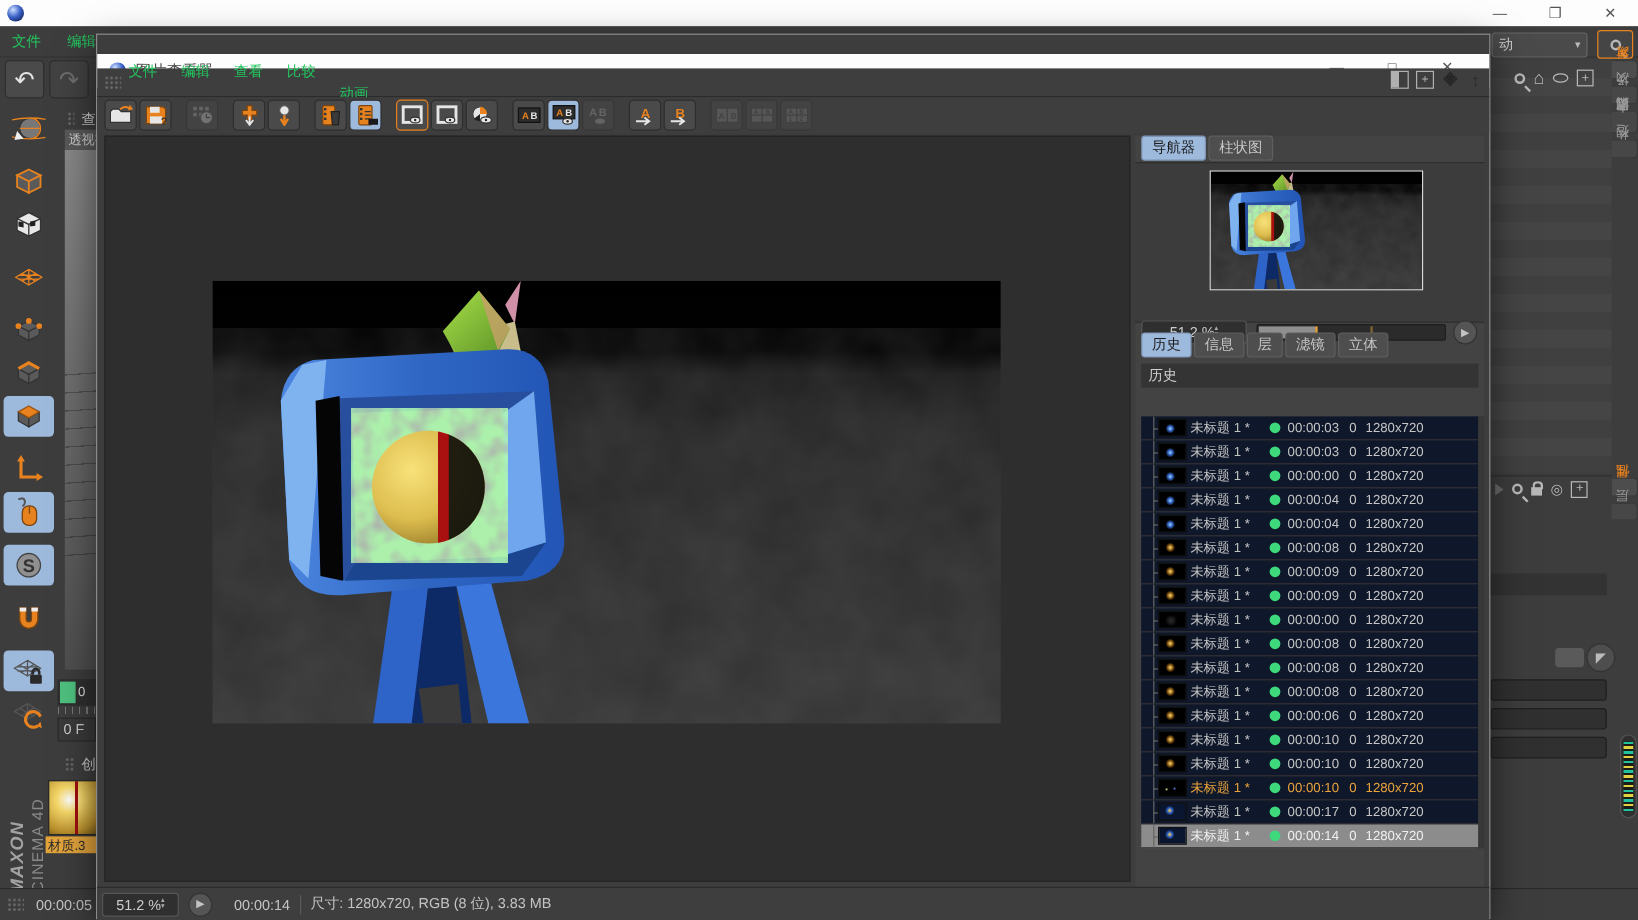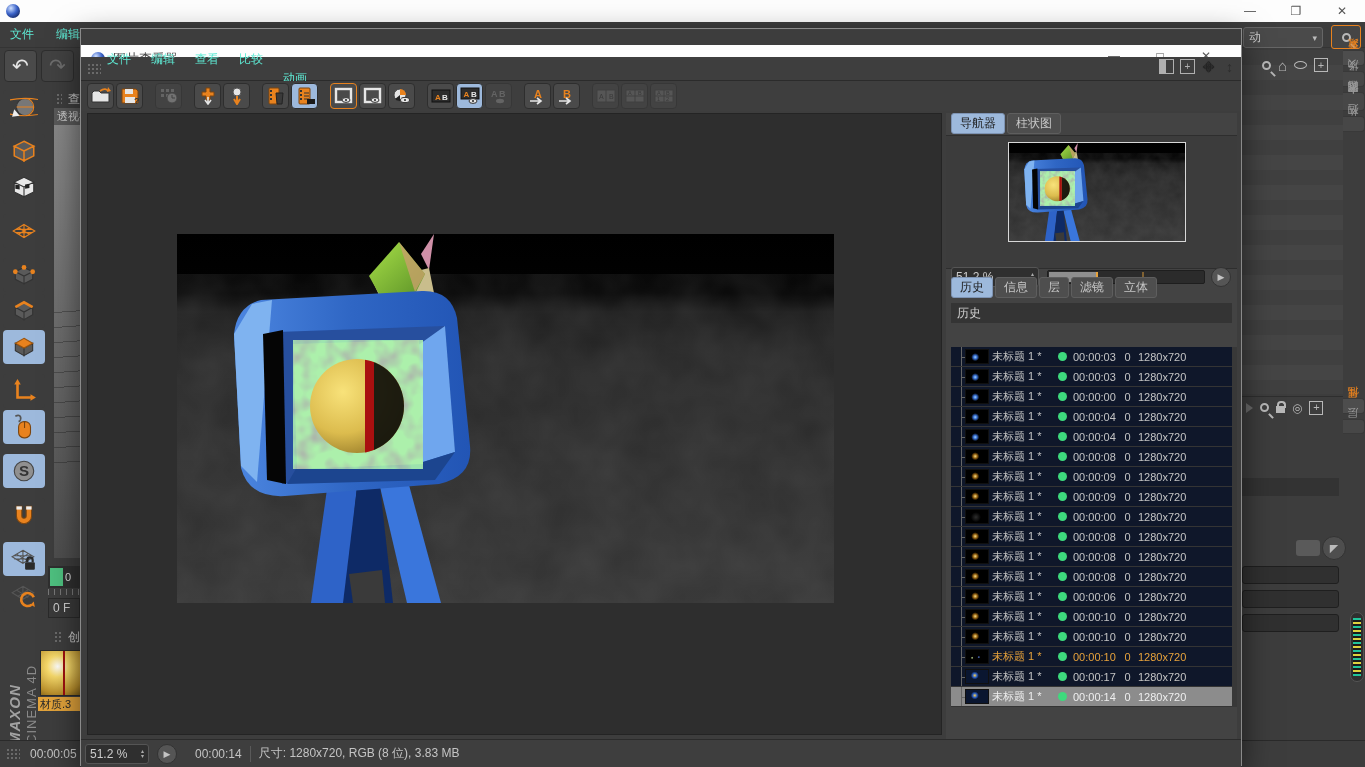--- a/index.html
+++ b/index.html
@@ -10,21 +10,21 @@
   html,body{background:#222}
   #app{position:relative;width:1365px;height:767px;background:var(--bg);overflow:hidden;font-size:12px;color:var(--txt)}
   .abs{position:absolute}
 
   
   .mw-titlebar{left:0;top:0;width:1365px;height:22px;background:#fdfdfd;display:flex;align-items:center;padding-left:6px;color:#4a4a4a}
   .c4d-ball{width:14px;height:14px;border-radius:50%;background:radial-gradient(circle at 35% 30%,#cfe0ff 0%,#3a62c8 45%,#0a1440 95%);display:inline-block;margin-right:8px}
   .winctl{position:absolute;right:0;top:0;height:22px;display:flex}
   .wbtn{width:46px;height:22px;display:flex;align-items:center;justify-content:center;color:#555;font-size:12px}
   .mw-menubar{left:0;top:22px;width:1365px;height:26px;background:var(--bg);border-bottom:1px solid #343434;display:flex;align-items:center;padding-left:10px;gap:22px}
-  .menu-item{color:#5eead4;font-size:12px}
+  .menu-item{color:#22c55e;font-size:12px}
   .mw-toolbar{left:0;top:48px;width:78px;height:38px;display:flex;gap:4px;padding:2px 4px}
   .big-tool{width:34px;height:32px;border-radius:4px;background:var(--btn);border:1px solid #2e2e2e;display:flex;align-items:center;justify-content:center;font-size:20px;color:#e4e4e4}
   .big-tool.dis{color:#6e6e6e;background:#424242}
   .statusbar{left:0;top:740px;width:1365px;height:27px;background:var(--bg);border-top:1px solid #2a2a2a;display:flex;align-items:center;color:#c4c4c4}
   .grip{width:14px;height:12px;background-image:radial-gradient(#6a6a6a 1px,transparent 1.2px);background-size:4px 4px;margin:0 6px}
 
   
   .layout-dd{left:1243px;top:27px;width:80px;height:21px;background:#4a4a4a;border:1px solid #666;border-radius:3px;display:flex;align-items:center;justify-content:space-between;padding:0 5px;color:#ccc}
   .search-btn{left:1331px;top:25px;width:30px;height:24px;background:#454545;border:1px solid var(--orange);border-radius:3px;display:flex;align-items:center;justify-content:center}
   .mag{width:9px;height:9px;border:2px solid #b8b8b8;border-radius:50%;position:relative;display:inline-block}
@@ -90,21 +90,21 @@
   .tgroup{display:flex;gap:2px;margin-right:12px}
   .tbtn{width:27px;height:26px;border-radius:4px;background:var(--btn);border:1px solid #2e2e2e;display:flex;align-items:center;justify-content:center}
   .tbtn.active{background:var(--hl)}
   .tbtn.disabled{opacity:.42;filter:grayscale(.8)}
   .tbtn.oframe{border:1px solid var(--orange)}
   .tbtn svg{width:20px;height:18px}
   .pv-canvas{left:6px;top:84px;width:855px;height:622px;background:#2e2e2e;border:1px solid #242424}
   .render-img{position:absolute;left:89px;top:120px;width:657px;height:369px}
   .pv-status{left:0;top:710px;width:100%;height:28px;background:#3e3e3e;border-top:1px solid var(--line);display:flex;align-items:center;color:#c4c4c4}
 
-  .zoom-field{height:20px;background:#2f2f2f;border:1px solid #555;border-radius:3px;display:flex;align-items:center;justify-content:space-between;padding:0 4px;color:#ccc}
+  .zoom-field{height:20px;background:#2f2f2f;border:1px solid #555;border-radius:3px;display:flex;align-items:center;justify-content:center;padding:0 4px;color:#ccc}
   .stepper{display:flex;flex-direction:column;font-size:6px;color:#aaa;line-height:5px}
   .playbtn{width:20px;height:20px;border-radius:50%;background:#555;border:1px solid #333;color:#c4c4c4;font-size:9px;display:flex;align-items:center;justify-content:center}
   .vsep{width:1px;height:16px;background:#5a5a5a;margin:0 8px}
 
   
   .pv-right{left:865px;top:84px;width:291px;height:626px;background:var(--panel)}
   .ptab-row{position:absolute;left:5px;display:flex;gap:2px}
   .ptab{height:21px;padding:0 8px;background:#4e4e4e;border:1px solid #5e5e5e;border-radius:3px;color:#c6c6c6;font-size:12px;display:flex;align-items:center}
   .ptab.active{background:var(--hl);color:#1c1c1c;border-color:#7e94b4}
   .navbox{position:absolute;left:0;top:22px;width:291px;height:134px;background:#3c3c3c;border-top:1px solid #2e2e2e;border-bottom:1px solid #2e2e2e}

